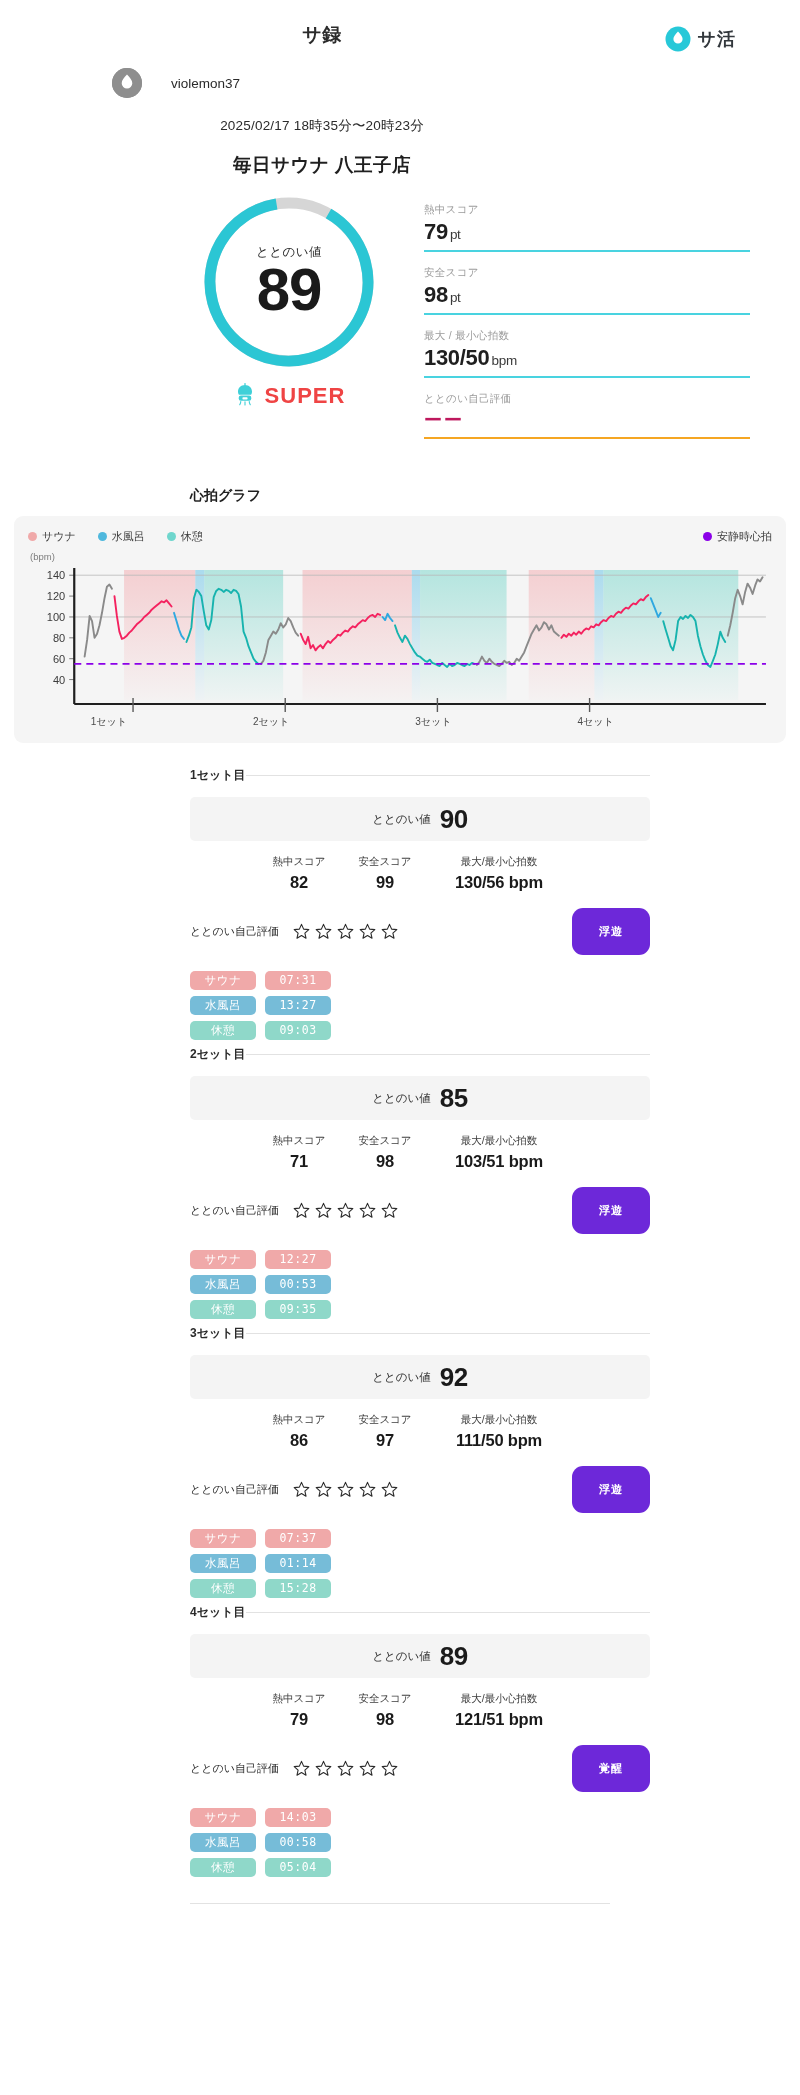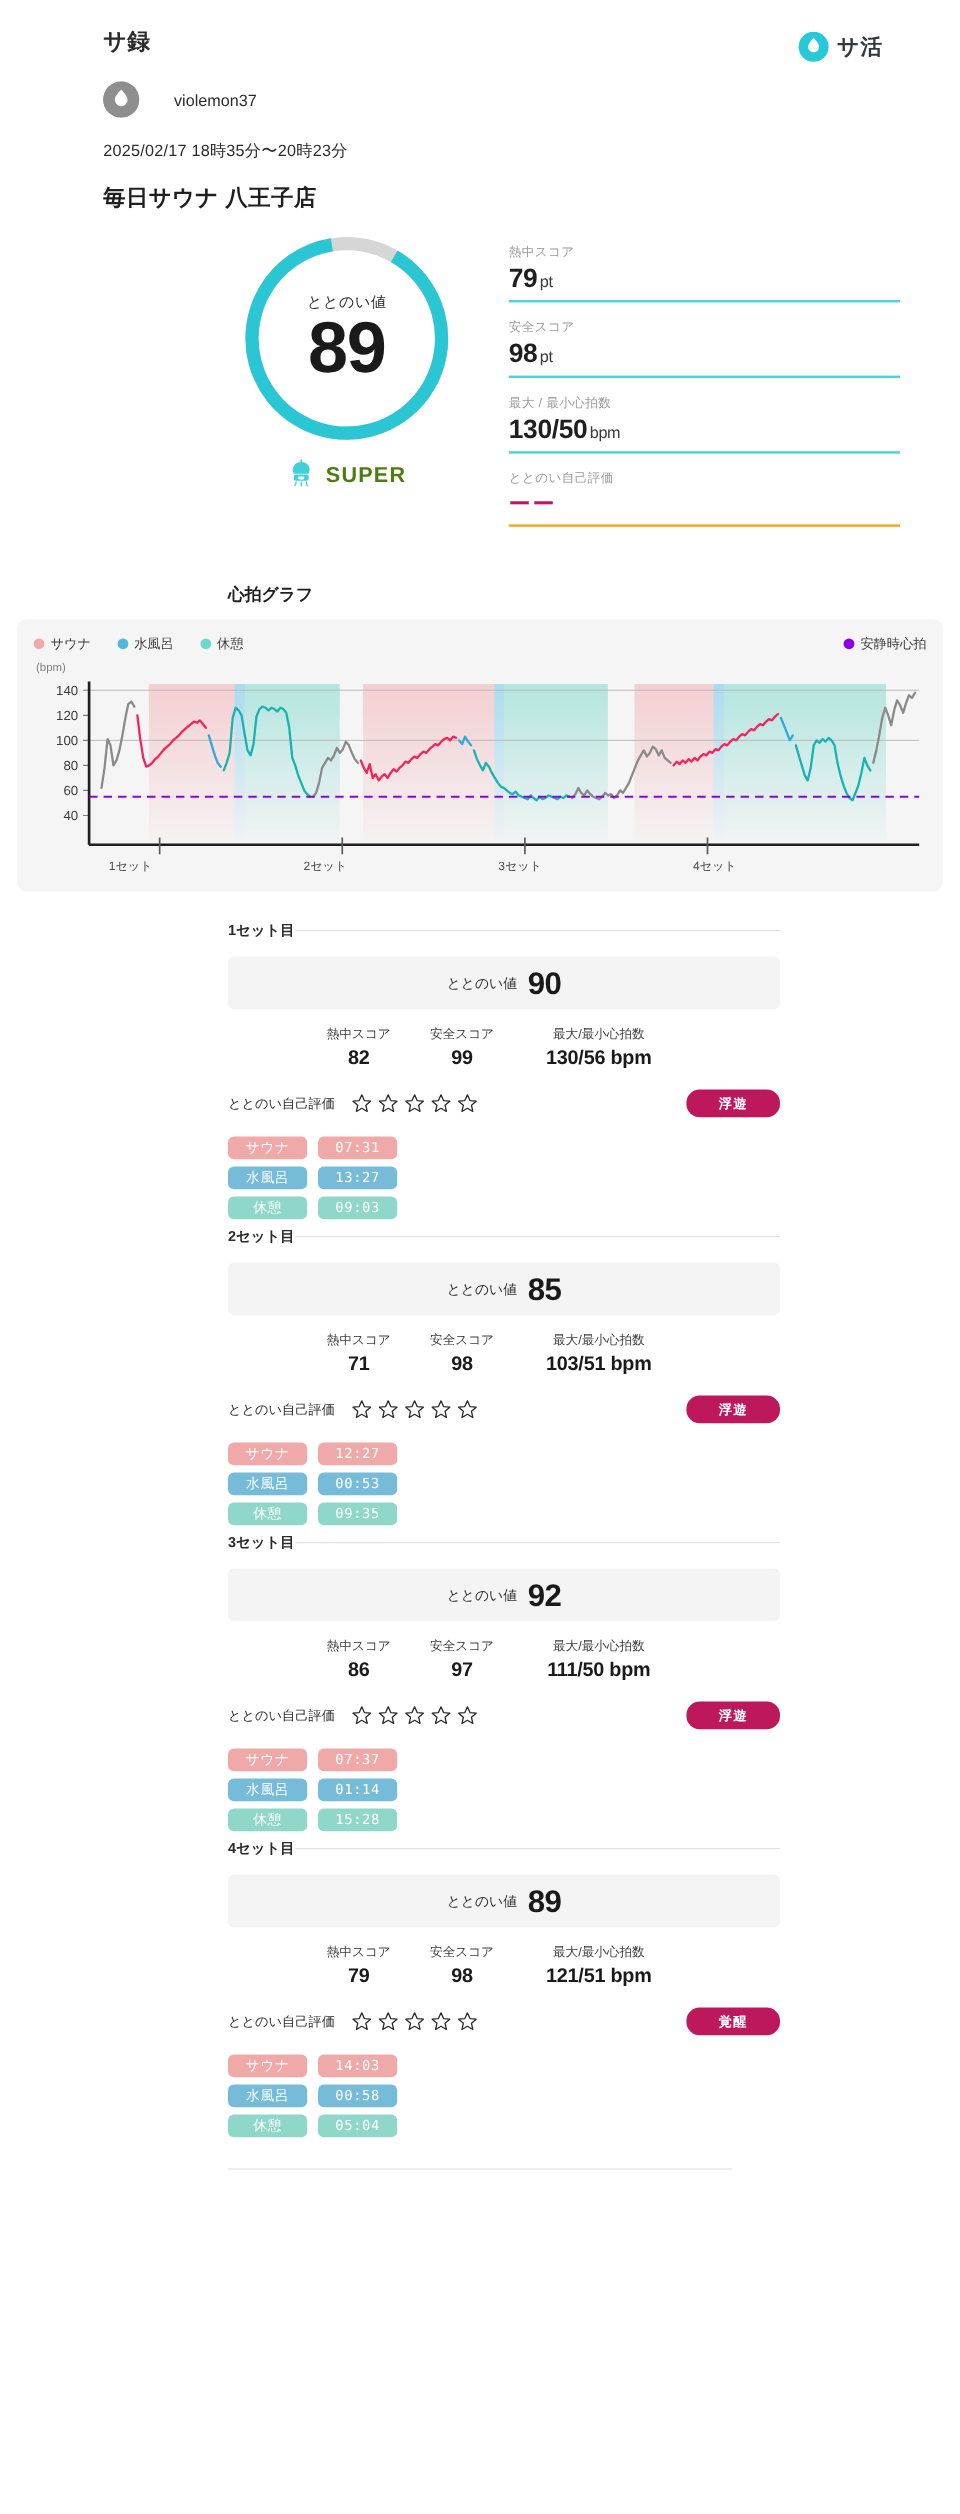--- a/index.html
+++ b/index.html
@@ -12,21 +12,21 @@
   }
   body { width: 800px; min-height: 2095px; position: relative; }
 
   .page { width: 800px; padding: 0; }
 
   
   .header {
     position: relative;
     padding: 22px 0 0 0;
   }
-  .hdr-inner { width: 420px; margin-left: 86px; }
+  .hdr-inner { width: 420px; margin-left: 112px; text-align: center; }
   .sa-title {
     font-size: 19px; font-weight: bold; color: #2b2b2b;
     letter-spacing: .5px;
   }
   .brand {
     position: absolute; top: 26px; right: 64px;
     display: flex; align-items: center; gap: 7px;
   }
   .brand-mark { width: 26px; height: 26px; display: block; }
   .brand-text { font-size: 18px; font-weight: bold; color: #33383d; letter-spacing: 1px; }
@@ -51,21 +51,21 @@
   .ring-wrap { width: 198px; display: flex; flex-direction: column; align-items: center; }
   .ring { position: relative; width: 178px; height: 178px; }
   .ring svg { display: block; }
   .ring-center {
     position: absolute; inset: 0; display: flex;
     flex-direction: column; align-items: center; justify-content: center;
   }
   .ring-label { font-size: 12.5px; color: #2b2b2b; letter-spacing: .5px; }
   .ring-value { font-size: 60px; font-weight: bold; color: #1a1a1a; line-height: 1.02; margin-top: -2px; letter-spacing: -1px; }
   .verdict { margin-top: 11px; display: flex; align-items: center; gap: 8px; }
-  .verdict-text { font-size: 18px; font-weight: bold; color: #4d7c0f; letter-spacing: 1px; }
+  .verdict-text { font-size: 22px; font-weight: bold; color: #ef4444; letter-spacing: 1px; }
 
   .stats { flex: 1; padding-top: 10px; }
   .stat { margin-bottom: 14px; }
   .stat-label { font-size: 10.5px; color: #9b9b9b; letter-spacing: .3px; }
   .stat-value { font-size: 22px; font-weight: bold; color: #1f1f1f; margin-top: 2px; letter-spacing: -.3px; }
   .stat-value .unit { font-size: 13.5px; font-weight: normal; color: #3a3a3a; margin-left: 2px; }
   .stat-rule { height: 2px; background: #49d3e0; margin-top: 5px; }
   .stat-rule.orange { background: #f5a623; }
   .stat-value.muted { color: #be185d; font-size: 18px; letter-spacing: 2px; }
 
@@ -108,23 +108,23 @@
   .metric.m2 { width: 78px; }
   .metric.m3 { width: 150px; }
   .metric-label { font-size: 10.5px; color: #3c3c3c; }
   .metric-value { font-size: 16.5px; font-weight: bold; color: #1a1a1a; margin-top: 4px; letter-spacing: -.2px; }
 
   .rating-row { display: flex; align-items: center; margin-top: 16px; }
   .rating-label { font-size: 11px; color: #2b2b2b; }
   .stars { display: flex; gap: 5px; margin-left: 14px; }
   .star { width: 17px; height: 17px; display: block; }
   .badge {
-    margin-left: auto; background: #be185d; color: #ffffff;
+    margin-left: auto; background: #6d28d9; color: #ffffff;
     border-radius: 11px; font-size: 11px; font-weight: bold;
-    padding: 4px 0; width: 78px; text-align: center; letter-spacing: 1px;
+    padding: 16px 0; width: 78px; text-align: center; letter-spacing: 1px;
   }
 
   .chips { margin-top: 16px; }
   .chip-row { display: flex; gap: 9px; margin-bottom: 6px; }
   .chip {
     border-radius: 5px; color: #ffffff; font-size: 11.5px;
     height: 19px; line-height: 19px; text-align: center;
     font-family: "DejaVu Sans Mono", "Liberation Mono", monospace;
     letter-spacing: .5px;
   }

